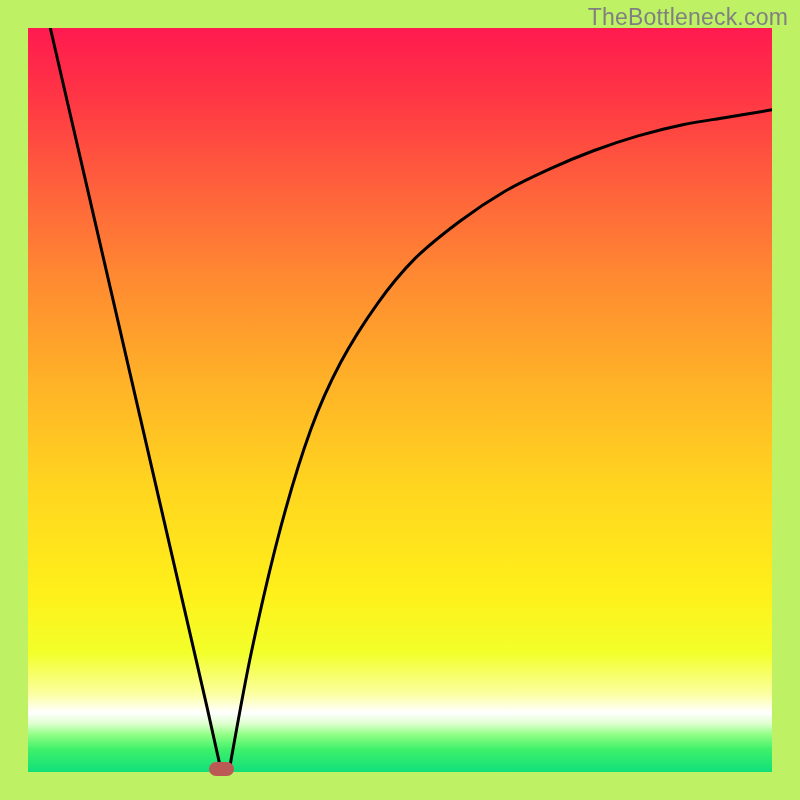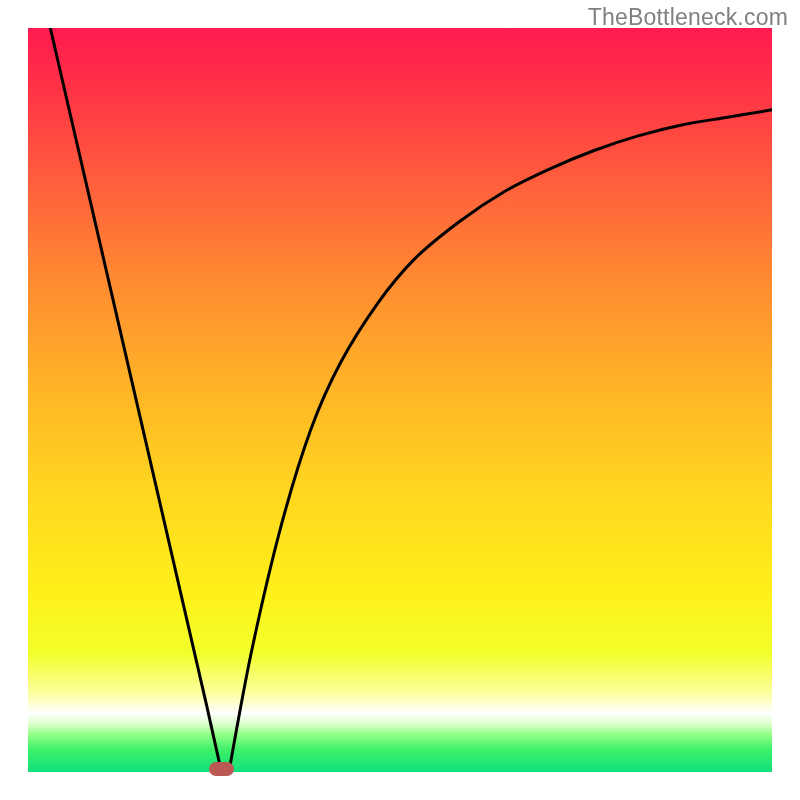--- a/index.html
+++ b/index.html
@@ -10,21 +10,21 @@
     background: #000;
     overflow: hidden;
     font-family: Arial, Helvetica, sans-serif;
   }
   .frame {
     position: absolute;
     left: 0;
     top: 0;
     width: 800px;
     height: 800px;
-    background: #ffffff;
+    background: #bef264;
   }
   .plot {
     position: absolute;
     left: 28px;
     top: 28px;
     width: 744px;
     height: 744px;
     background: linear-gradient(to bottom,
       #ff1a4f 0%,
       #ff3545 9%,

